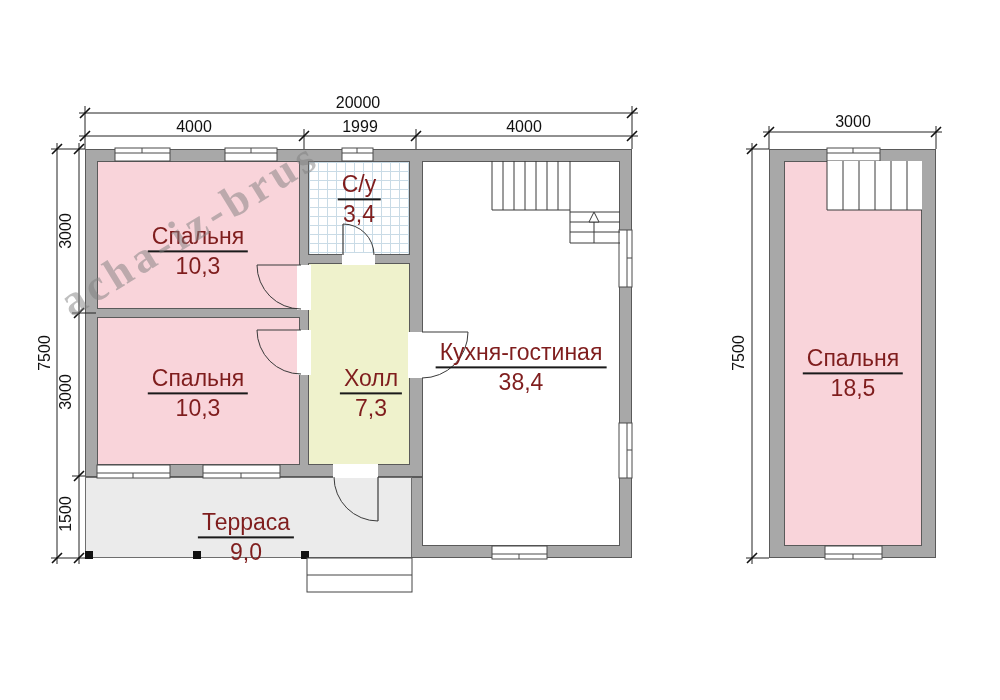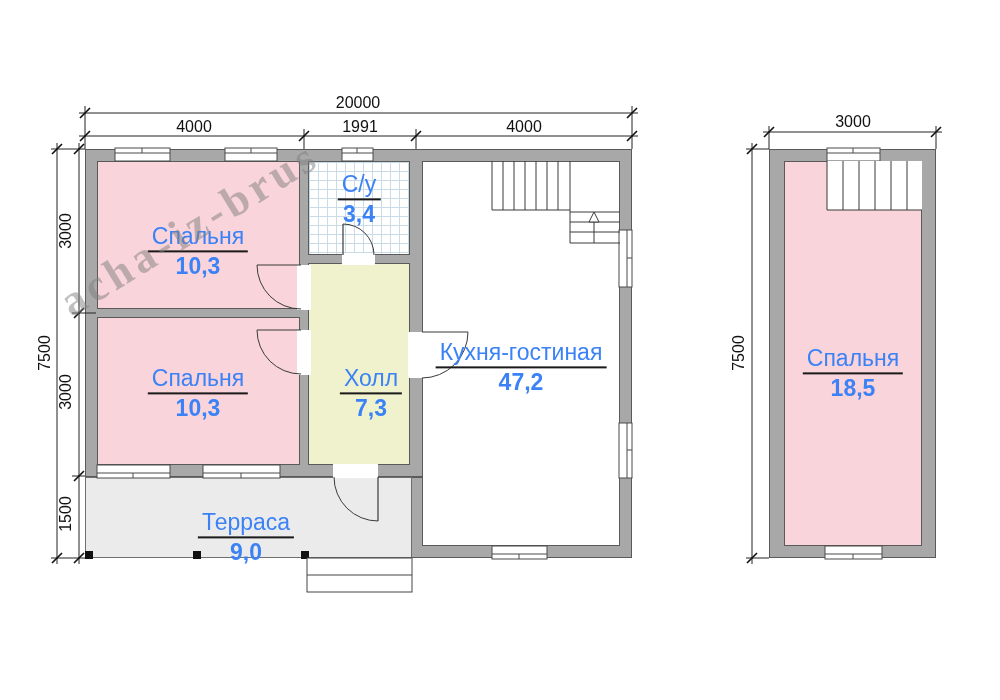--- a/index.html
+++ b/index.html
@@ -10,23 +10,23 @@
   .room.pink{background:var(--bedroom-fill,#f9d4da);}
   .room.hall{background:var(--hall-fill,#eff2cc);}
   .room.tiles{background-color:#ffffff;
     background-image:linear-gradient(var(--bathroom-tile-line,#c9dbe6) 1px, transparent 1px),
                      linear-gradient(90deg,var(--bathroom-tile-line,#c9dbe6) 1px, transparent 1px);
     background-size:9px 9px;}
   .room.white{background:#ffffff;}
   .terrace{position:absolute;background:var(--terrace-fill,#ebebeb);border:1px solid #6e6e6e;box-sizing:border-box;z-index:1;}
   .gap{position:absolute;background:#ffffff;z-index:3;}
   #linework{position:absolute;left:0;top:0;z-index:4;pointer-events:none;}
-  .room-label{position:absolute;z-index:5;text-align:center;color:#3b82f6;font-size:23px;line-height:1.18;transform:translate(-50%,-50%);white-space:nowrap;}
+  .room-label{position:absolute;z-index:5;text-align:center;color:#7f1d1d;font-size:23px;line-height:1.18;transform:translate(-50%,-50%);white-space:nowrap;}
   .room-label .rname span{border-bottom:2px solid #1a1a1a;padding:0 4px 1px 4px;}
-  .room-label .rarea{margin-top:3px;font-weight:bold;}
+  .room-label .rarea{margin-top:3px;}
   .dim{position:absolute;z-index:5;font-size:16px;color:#111;white-space:nowrap;transform:translate(-50%,0);}
   .dim.vert{transform:translate(-50%,-50%) rotate(-90deg);}
   #watermark{position:absolute;z-index:6;left:64px;top:280px;font-family:"Liberation Serif",serif;font-weight:bold;
     font-size:44px;letter-spacing:5px;color:var(--watermark-gray,#808080);opacity:0.5;white-space:nowrap;
     transform:rotate(-31.5deg);transform-origin:0 50%;pointer-events:none;}
 </style>
 </head>
 <body>
 
 <div id="canvas">
@@ -184,34 +184,34 @@
   <div class="room-label" style="left:359px;top:200px;">
     <div class="rname"><span>С/у</span></div>
     <div class="rarea">3,4</div>
   </div>
   <div class="room-label" style="left:359px;top:394px;margin-left:12px;">
     <div class="rname"><span>Холл</span></div>
     <div class="rarea">7,3</div>
   </div>
   <div class="room-label" style="left:521px;top:368px;">
     <div class="rname"><span>Кухня-гостиная</span></div>
-    <div class="rarea">47,2</div>
+    <div class="rarea">38,4</div>
   </div>
   <div class="room-label" style="left:246px;top:538px;">
     <div class="rname"><span>Терраса</span></div>
     <div class="rarea">9,0</div>
   </div>
   <div class="room-label" style="left:853px;top:374px;">
     <div class="rname"><span>Спальня</span></div>
     <div class="rarea">18,5</div>
   </div>
 
   <div class="dim" style="left:358px;top:94px;">20000</div>
   <div class="dim" style="left:194px;top:118px;">4000</div>
-  <div class="dim" style="left:360px;top:118px;">1991</div>
+  <div class="dim" style="left:360px;top:118px;">1999</div>
   <div class="dim" style="left:524px;top:118px;">4000</div>
   <div class="dim vert" style="left:45px;top:353px;">7500</div>
   <div class="dim vert" style="left:66px;top:231px;">3000</div>
   <div class="dim vert" style="left:66px;top:392px;">3000</div>
   <div class="dim vert" style="left:66px;top:514px;">1500</div>
   <div class="dim" style="left:853px;top:113px;">3000</div>
   <div class="dim vert" style="left:739px;top:353px;">7500</div>
 
   <div id="watermark">acha-iz-brus</div>
 </div>

